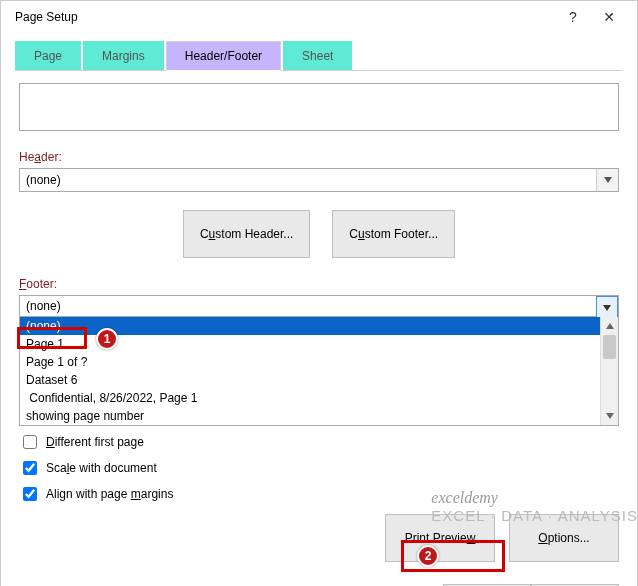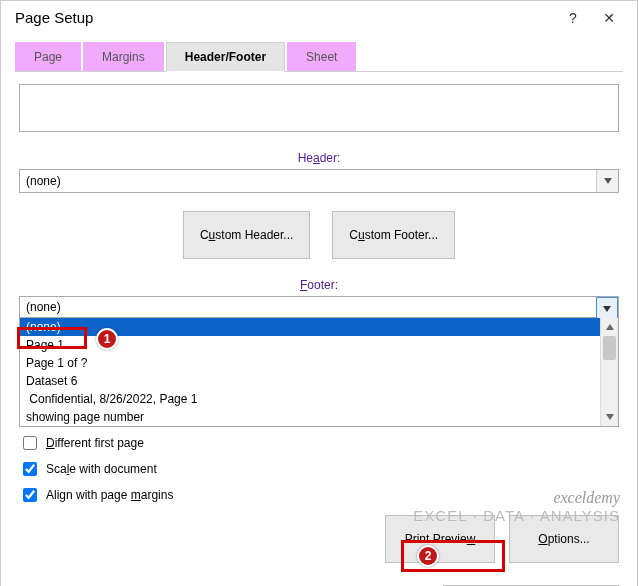--- a/index.html
+++ b/index.html
@@ -1,27 +1,27 @@
 <!DOCTYPE html>
 <html><head>
   <meta charset="utf-8">
   <style>
     * { box-sizing: border-box; font-family: "Segoe UI", Tahoma, sans-serif; font-size: 12px; }
     body { margin: 0; background: #fff; width: 638px; height: 586px; position: relative; }
     .dialog { width: 638px; border: 1px solid #ccc; background: #fff; }
     .titlebar { display: flex; align-items: center; padding: 8px 10px 8px 14px; }
-    .titlebar .title { flex: 1; font-size: 15px; color: #000; }
+    .titlebar .title { flex: 1; font-size: 12px; color: #000; }
     .titlebar .help { width: 36px; text-align: center; font-size: 14px; color: #333; cursor: pointer; }
     .titlebar .close { width: 36px; text-align: center; font-size: 14px; color: #333; cursor: pointer; }
     .tabs { display: flex; margin: 8px 14px 0 14px; border-bottom: 1px solid #d0d0d0; }
-    .tab { padding: 7px 18px; color: #555; cursor: pointer; background: #f0abfc; border: 1px solid transparent; border-bottom: none; margin-right: 2px; }
-    .tab.active { background: #e5e5e5; border: 1px solid #d0d0d0; border-bottom: 1px solid #fff; margin-bottom: -1px; color: #000; font-weight: bold; }
+    .tab { padding: 7px 18px; color: #555; cursor: pointer; background: #5eead4; border: 1px solid transparent; border-bottom: none; margin-right: 2px; }
+    .tab.active { background: #c4b5fd; border: 1px solid #d0d0d0; border-bottom: 1px solid #fff; margin-bottom: -1px; color: #000; }
     .content { padding: 12px 18px 8px 18px; }
     .preview { border: 1px solid #aaa; height: 48px; margin-bottom: 10px; }
-    .label { margin: 19px 0 4px 0; color: #4c1d95; text-align: center; }
+    .label { margin: 19px 0 4px 0; color: #7f1d1d; }
     .label .ul { text-decoration: underline; }
     .combo { display: flex; border: 1px solid #aaa; background: #fff; height: 24px; align-items: center; }
     .combo .val { flex: 1; padding: 0 6px; }
     .combo .arrow { width: 22px; height: 100%; border-left: 1px solid #ccc; display: flex; align-items: center; justify-content: center; background: #f3f3f3; cursor: pointer; }
     .arrow-svg { width: 8px; height: 6px; }
     .btn-row { display: flex; justify-content: center; gap: 22px; margin: 18px 0 14px 0; }
     .btn { background: #e9e9e9; border: 1px solid #bfbfbf; padding: 16px 16px; min-width: 110px; text-align: center; cursor: pointer; color: #000; }
     .btn .ul { text-decoration: underline; }
     .dropdown { position: relative; border: 1px solid #aaa; }
     .dropdown .val { padding: 3px 6px; }
@@ -33,21 +33,21 @@
     .scrollbar { position: absolute; right: 0; top: 0; width: 18px; height: 100%; background: #f0f0f0; border-left: 1px solid #ddd; }
     .scroll-up, .scroll-down { height: 18px; display: flex; align-items: center; justify-content: center; cursor: pointer; }
     .scroll-thumb { position: absolute; top: 18px; left: 2px; right: 2px; height: 24px; background: #c8c8c8; border-radius: 2px; }
     .check-row { display: flex; align-items: center; gap: 6px; margin: 6px 0; }
     .check-row input { width: 14px; height: 14px; }
     .check-row label .ul { text-decoration: underline; }
     .bottom-btns { display: flex; justify-content: flex-end; gap: 14px; margin: 10px 0 4px 0; }
     .ok-cancel { display: flex; justify-content: flex-end; gap: 0; padding: 10px 18px 16px 18px; text-decoration: underline; }
     .annot-red { position: absolute; border: 3px solid #d40000; pointer-events: none; }
     .annot-badge { position: absolute; width: 22px; height: 22px; border-radius: 50%; background: #c01818; color: #fff; display: flex; align-items: center; justify-content: center; font-size: 12px; font-weight: bold; border: 2px solid #fff; box-shadow: 0 0 2px rgba(0,0,0,0.5); pointer-events: none; }
-    .watermark { position: absolute; right: 18px; bottom: 62px; text-align: right; color: #bbb; pointer-events: none; }
+    .watermark { position: absolute; right: 0; bottom: 62px; text-align: left; color: #bbb; pointer-events: none; }
     .watermark .w1 { font-size: 16px; font-style: italic; font-family: Georgia, serif; color: #999; }
     .watermark .w2 { font-size: 15px; letter-spacing: 1px; color: #bbb; }
   </style>
 </head>
 <body>
 
 <div class="dialog">
   <div class="titlebar">
     <div class="title">Page Setup</div>
     <div class="help">?</div>

